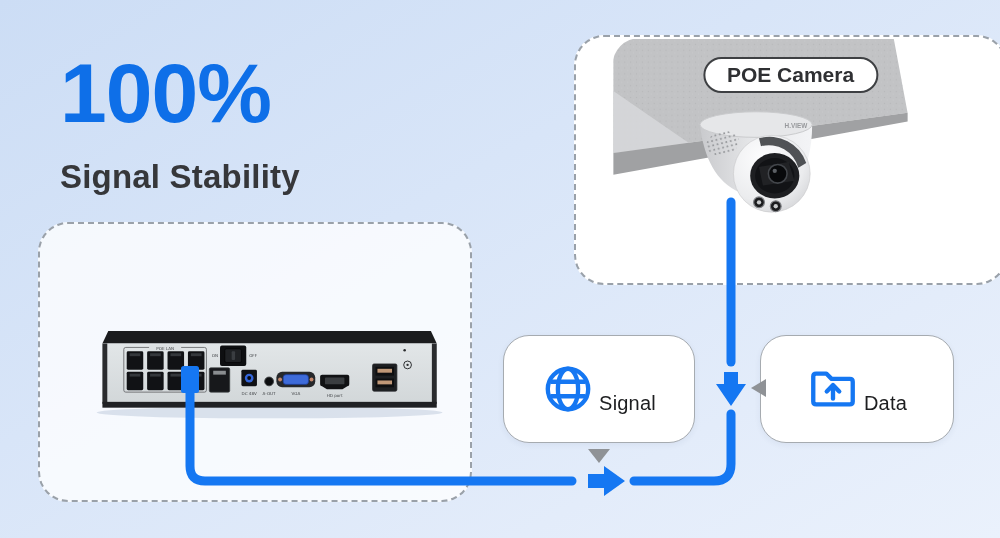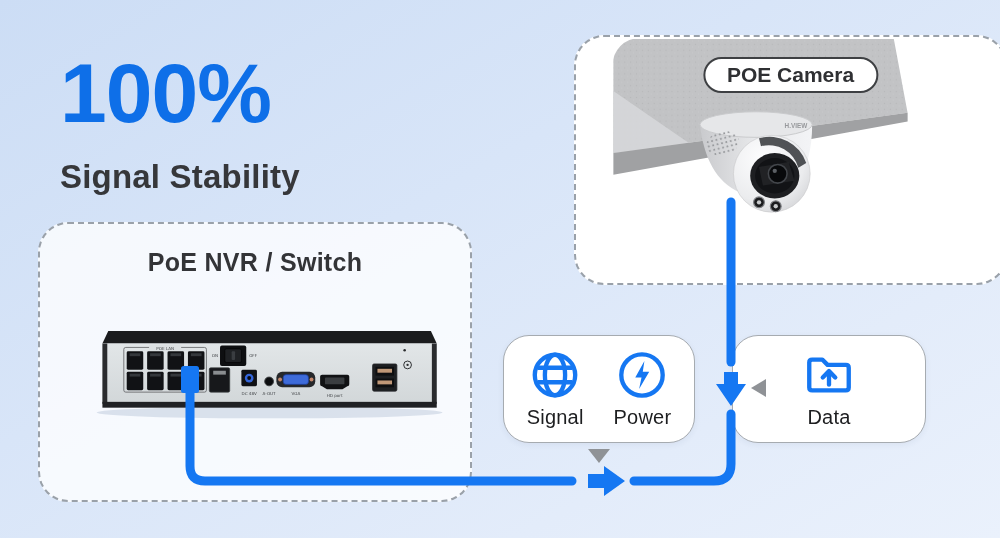--- a/index.html
+++ b/index.html
@@ -37,22 +37,22 @@
     padding:4px 22px;font-size:21px;font-weight:700;color:#2F3033;white-space:nowrap;z-index:5;
   }
   
   .card{
     position:absolute;top:335px;height:108px;background:#FFFFFF;
     border:1.5px solid #A6ABB0;border-radius:26px;box-sizing:border-box;
     display:flex;align-items:center;justify-content:center;gap:30px;z-index:30;
     box-shadow:0 2px 6px rgba(31,51,81,0.06);
   }
   .card-signal{left:503px;width:192px;}
-  .card-data{left:732px;width:194px;}
-  .card-item{display:flex;flex-direction:column;align-items:center;gap:5px;}
+  .card-data{left:760px;width:194px;}
+  .card-item{display:flex;flex-direction:row;align-items:flex-end;gap:5px;}
   .card-item svg{width:52px;height:52px;display:block;}
   .card-label{font-size:20px;color:var(--label-dark);letter-spacing:0.2px;}
   .ico-stroke{fill:none;stroke:var(--cable);stroke-width:4.5;}
   .ico-fill{fill:var(--cable);stroke:none;}
   
   .cables{position:absolute;left:0;top:0;width:1000px;height:538px;z-index:40;pointer-events:none;}
   .cable-line{fill:none;stroke:var(--cable);stroke-width:9;stroke-linecap:round;}
   .cable-arrow{fill:var(--cable);}
   .gray-tri{fill:var(--arrow-gray);}
   
@@ -62,21 +62,20 @@
 <body>
 
 <div class="stage">
 
   <div class="headline">
     <div class="percent">100%</div>
     <div class="subtitle">Signal Stability</div>
   </div>
 
   <div class="panel nvr-box">
-    <div class="nvr-title">PoE NVR / Switch</div>
     <svg class="nvr-svg" viewBox="0 0 434 284">
       <defs>
         <linearGradient id="nvrFace" x1="0" y1="0" x2="0" y2="1">
           <stop offset="0" stop-color="#E2E6E8"></stop>
             <stop offset="1" stop-color="#D2D7D9"></stop>
         </linearGradient>
       </defs>
 
       <ellipse cx="232" cy="194" rx="178" ry="6" fill="#8BA0BE" opacity="0.28"></ellipse>
 
@@ -224,27 +223,20 @@
   <div class="card card-signal">
     <div class="card-item">
       <svg viewBox="0 0 54 54">
         <circle class="ico-stroke" cx="27" cy="27" r="21"></circle>
         <ellipse class="ico-stroke" cx="27" cy="27" rx="10.5" ry="21"></ellipse>
         <line class="ico-stroke" x1="9" y1="19.5" x2="45" y2="19.5"></line>
         <line class="ico-stroke" x1="9" y1="34.5" x2="45" y2="34.5"></line>
       </svg>
       <div class="card-label">Signal</div>
     </div>
-    <div class="card-item">
-      <svg viewBox="0 0 54 54">
-        <circle class="ico-stroke" cx="27" cy="27" r="21.5"></circle>
-        <polygon class="ico-fill" points="29.5,12.5 20,29.5 26.5,29.5 24,41.5 34.5,23.5 27.8,23.5"></polygon>
-      </svg>
-      <div class="card-label">Power</div>
-    </div>
   </div>
 
   <div class="card card-data">
     <div class="card-item">
       <svg viewBox="0 0 54 54">
         <path class="ico-stroke" stroke-linejoin="round" d="M 6.5 14 Q 6.5 11 9.5 11 L 20 11 L 25.5 16.5 L 44.5 16.5 Q 47.5 16.5 47.5 19.5 L 47.5 40 Q 47.5 43 44.5 43 L 9.5 43 Q 6.5 43 6.5 40 Z"></path>
         <line class="ico-stroke" stroke-linecap="round" x1="27" y1="37" x2="27" y2="25"></line>
         <polyline class="ico-stroke" stroke-linecap="round" stroke-linejoin="round" points="20.5,29.5 27,23 33.5,29.5"></polyline>
       </svg>
       <div class="card-label">Data</div>

